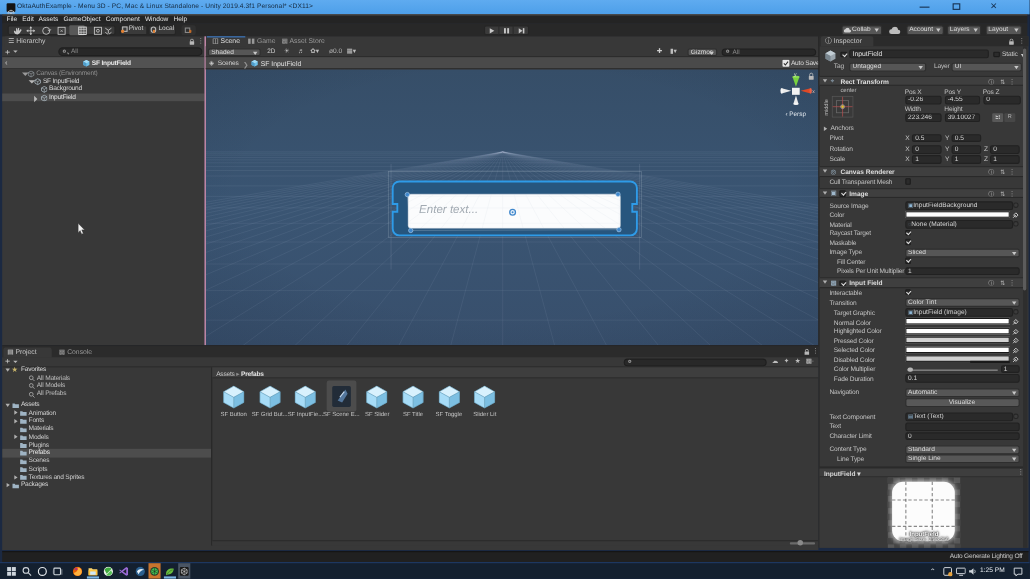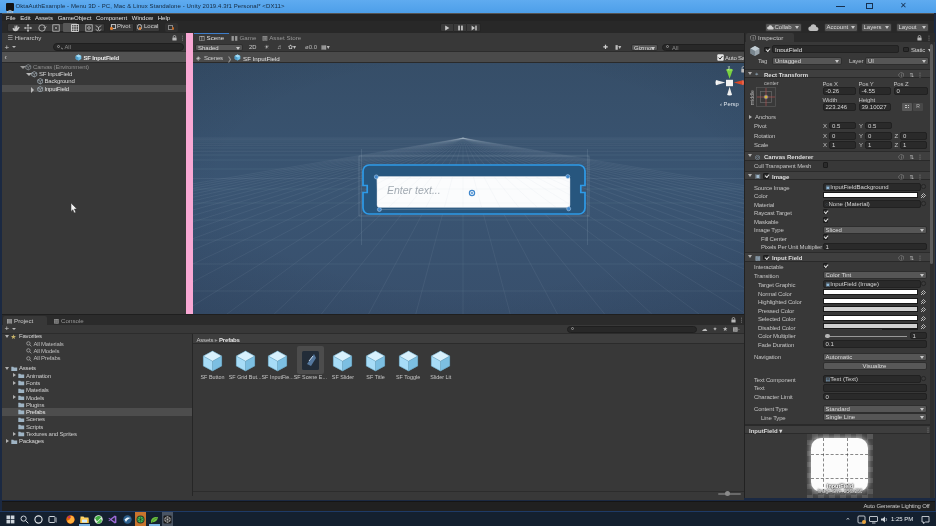--- a/index.html
+++ b/index.html
@@ -159,21 +159,21 @@
         <path d="M3.5.6 6.2 2.1v2.8L3.5 6.4.8 4.9V2.1z" fill="none" stroke="#aebbc4" stroke-width="0.75"></path>
         <path d="M3.5 3.4v3M3.5 3.4 6.2 2M3.5 3.4.8 2" stroke="#aebbc4" stroke-width="0.6"></path>
       </svg>
   <div class="a" style="left:43px;top:52.6px;font-size:6px;letter-spacing:-0.2px;color:#e0e0e0">InputField</div>
 
   <svg class="a" style="left:68px;top:170px" width="8" height="11" viewBox="0 0 8 11">
         <path d="M1 0l6 6H4.4l1.4 3.2-1.6.7L2.8 6.7 1 8.5z" fill="#f2f2f2" stroke="#333" stroke-width="0.5"></path>
       </svg>
 </div>
 
-<div class="a" style="left:186px;top:32.5px;width:558px;height:281.5px;background:#383838;border-left:7px solid #f9a8d4">
+<div class="a" style="left:186px;top:32.5px;width:558px;height:281.5px;background:#383838;border-left:1px solid #f9a8d4">
 
   <div class="a" style="left:1px;top:0.5px;width:35px;height:9px;background:#383838"></div>
   <div class="a" style="left:1px;top:0;width:35px;height:1.5px;background:#3d7dca"></div>
   <div class="a tb" style="left:6px;top:0.5px;color:#e0e0e0">◫ Scene</div>
   <div class="a tb" style="left:38px;top:0.5px;color:#989898">▮▮ Game</div>
   <div class="a tb" style="left:69px;top:0.5px;color:#989898">▩ Asset Store</div>
 
   <div class="a" style="left:0;top:9.5px;width:558px;height:10px;background:#383838;border-bottom:1px solid #2c2c2c"></div>
   <div class="a dd" style="left:2px;top:11px;width:48px;height:7.5px;line-height:6px">Shaded</div>
   <div class="a ic" style="left:56px;top:11.5px;font-size:5.8px;color:#cfcfcf">2D</div>

